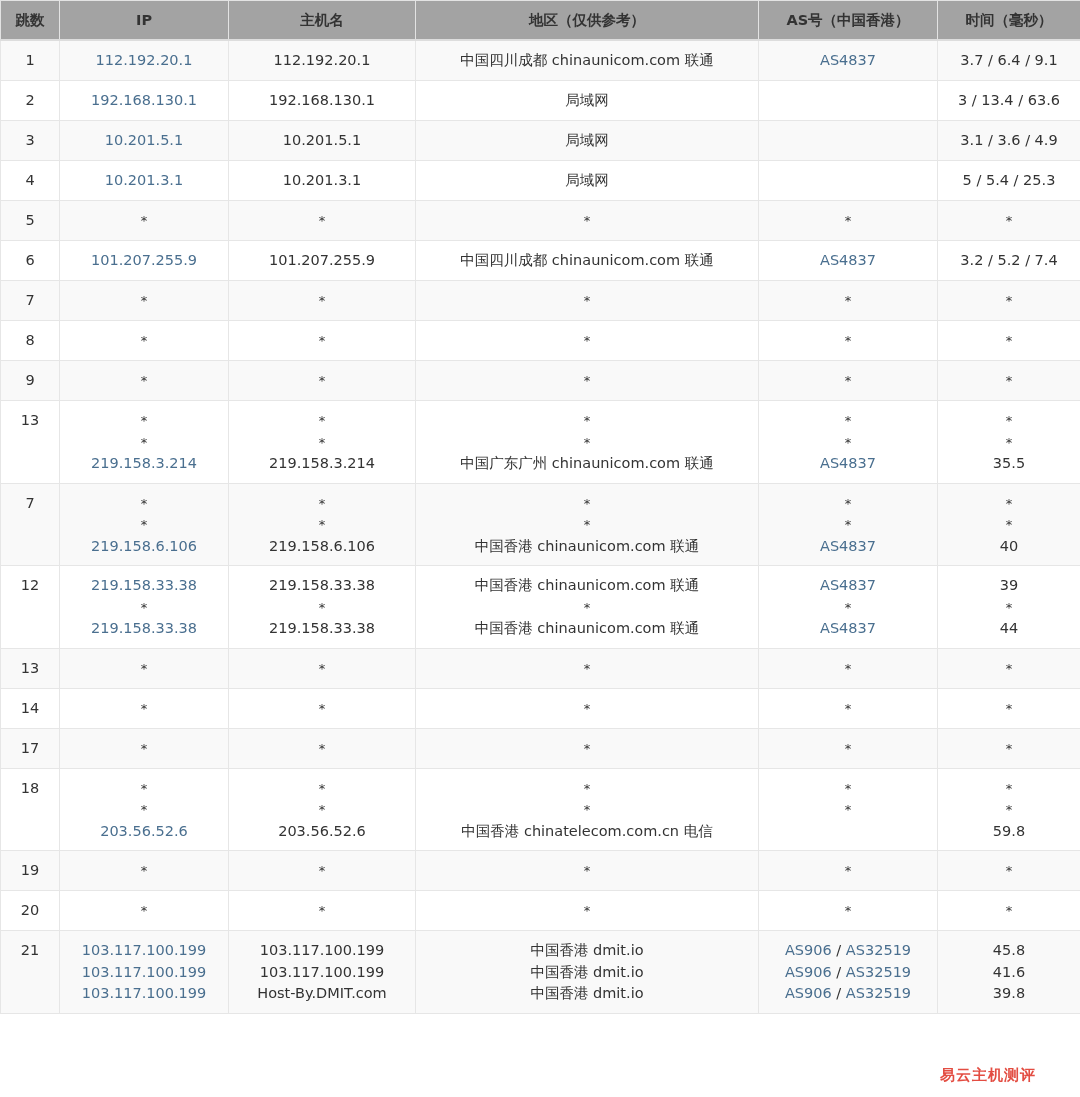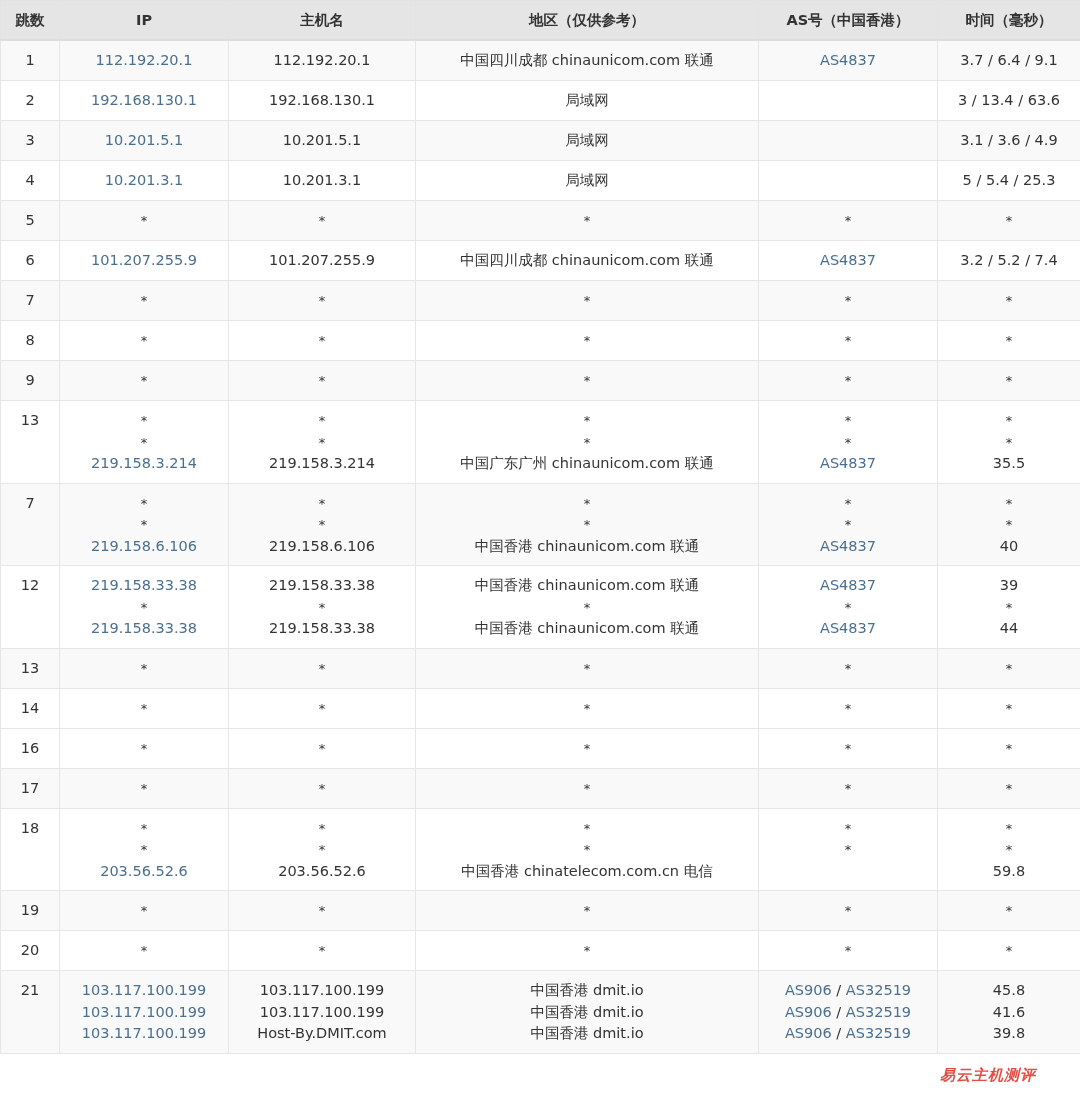--- a/index.html
+++ b/index.html
@@ -1,32 +1,32 @@
 <!DOCTYPE html>
 <html><head>
 <meta charset="utf-8">
 <style>
   html, body { margin: 0; padding: 0; background: #ffffff; }
   body { width: 1080px; height: 1097px; overflow: hidden; position: relative;
          font-family: "DejaVu Sans", "Liberation Sans", sans-serif; font-size: 14.5px; color: #333; }
   table { border-collapse: collapse; width: 1080px; table-layout: fixed; }
   col.c0 { width: 59px; } col.c1 { width: 169px; } col.c2 { width: 187px; }
   col.c3 { width: 343px; } col.c4 { width: 179px; } col.c5 { width: 143px; }
-  th { background: #e5e5e5; height: 38px; font-weight: bold; font-size: 14.5px; color: #333;
+  th { background: #a3a3a3; height: 38px; font-weight: bold; font-size: 14.5px; color: #333;
        border: 1px solid #e3e3e3; border-bottom: 2px solid #dddddd; text-align: center; padding: 0; }
   td { border: 1px solid #e6e6e6; text-align: center; vertical-align: top; padding: 9px 4px 8px 4px;
        line-height: 21.5px; }
   td.hop { text-align: center; }
   tr.odd td { background: #f9f9f9; }
   tr.even td { background: #ffffff; }
   tr.single td { height: 22px; }
   .line { display: block; white-space: nowrap; }
   .link { color: #4a6f8f; cursor: pointer; }
   .star { font-size: 13px; }
-  .watermark { position: absolute; left: 940px; top: 1066px; color: #e03a2e; font-style: italic;
+  .watermark { position: absolute; left: 940px; top: 1066px; color: #e03a2e; 
                font-weight: bold; font-size: 15px; letter-spacing: 1px; opacity: 0.9; pointer-events: none; }
 </style>
 </head>
 <body>
 
 <table>
   <colgroup>
     <col class="c0">
       <col class="c1">
       <col class="c2">
@@ -320,38 +320,20 @@
         <td>
           <span class="line star">*</span>
         </td>
         <td>
           <span class="line"><span class="star">*</span></span>
         </td>
         <td>
           <span class="line star">*</span>
         </td>
       </tr>
-      <tr class="even single">
-        <td class="hop">16</td>
-        <td>
-          <span class="line star">*</span>
-        </td>
-        <td>
-          <span class="line star">*</span>
-        </td>
-        <td>
-          <span class="line star">*</span>
-        </td>
-        <td>
-          <span class="line"><span class="star">*</span></span>
-        </td>
-        <td>
-          <span class="line star">*</span>
-        </td>
-      </tr>
       <tr class="odd single">
         <td class="hop">17</td>
         <td>
           <span class="line star">*</span>
         </td>
         <td>
           <span class="line star">*</span>
         </td>
         <td>
           <span class="line star">*</span>

